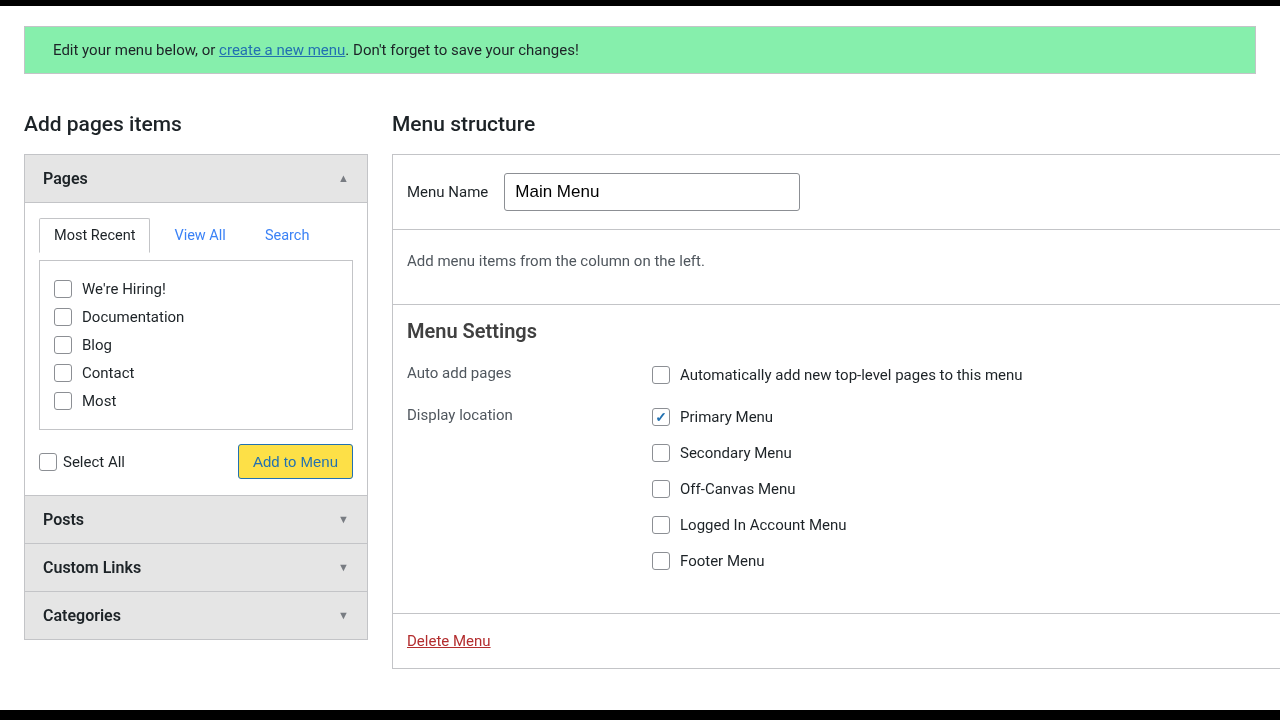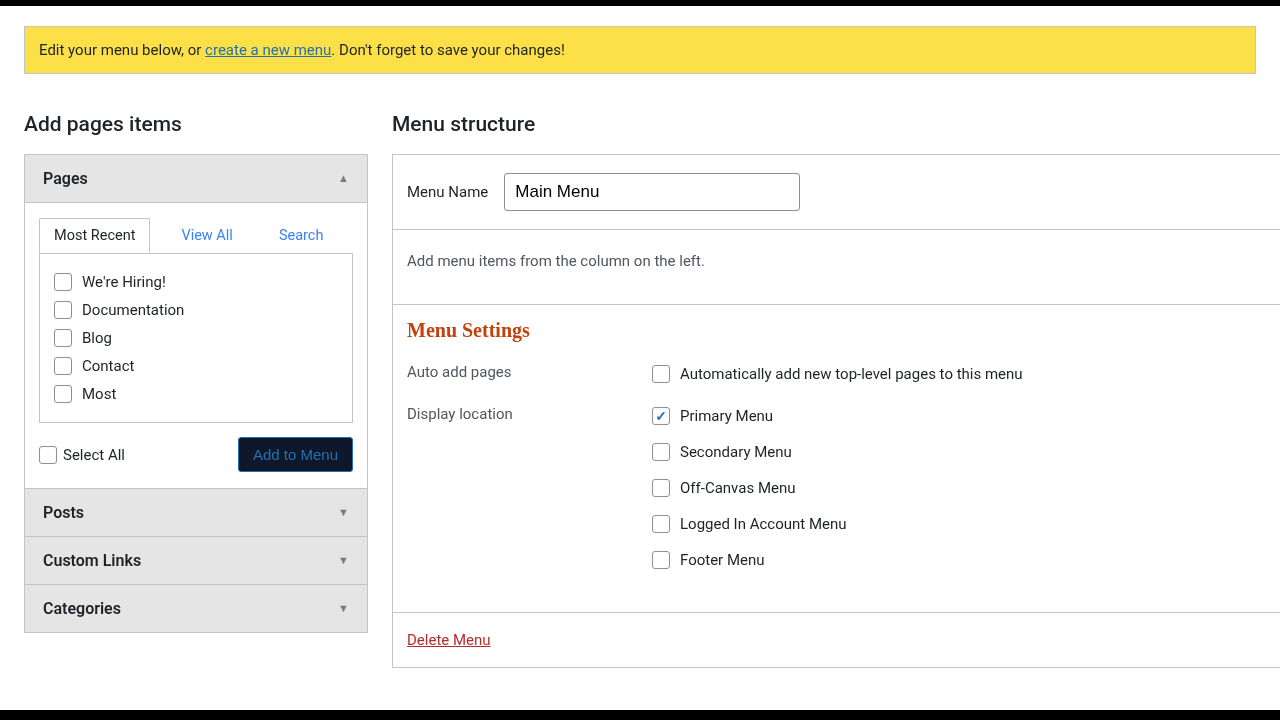--- a/index.html
+++ b/index.html
@@ -7,22 +7,22 @@
     font-family: -apple-system, BlinkMacSystemFont, "Segoe UI", Roboto, sans-serif;
     background: #fff;
     color: #1d2327;
     font-size: 15px;
   }
   .topbar { background: #000; height: 6px; width: 100%; }
   .botbar { background: #000; height: 10px; width: 100%; position: fixed; bottom:0; left:0; }
   .notice {
     margin: 20px 24px 0 24px;
     border: 1px solid #c3c4c7;
-    background: #fde047;
-    padding: 14px 14px;
+    background: #86efac;
+    padding: 14px 28px;
     font-size: 15px;
   }
   .notice a { color: #2271b1; text-decoration: underline; }
   .wrap {
     display: flex;
     gap: 24px;
     padding: 20px 0 40px 24px;
   }
   .col-left { width: 344px; flex: 0 0 344px; }
   .col-right { flex: 1; }
@@ -42,21 +42,21 @@
     align-items: center;
     cursor: pointer;
     background: #e5e5e5;
   }
   .accordion-header:first-child { border-top: none; }
   .tri { font-size: 11px; color: #787c82; }
   .accordion-body {
     border-top: 1px solid #c3c4c7;
     padding: 14px 14px;
   }
-  .tabs { display: flex; gap: 16px; margin-bottom: 1px; }
+  .tabs { display: flex; gap: 9px; margin-bottom: 8px; }
   .tab {
     padding: 8px 14px;
     font-size: 14.5px;
     color: #3b82f6;
     cursor: pointer;
     border: 1px solid transparent;
     border-bottom: none;
     position: relative;
     top: 1px;
     background: transparent;
@@ -96,21 +96,21 @@
     font-weight: 700;
     line-height: 1;
   }
   .acc-footer {
     display: flex;
     justify-content: space-between;
     align-items: center;
     padding: 14px 0 2px 0;
   }
   .btn {
-    background: #0f172a;
+    background: #fde047;
     border: 1px solid #2271b1;
     color: #2271b1;
     padding: 8px 14px;
     font-size: 15px;
     border-radius: 3px;
     cursor: pointer;
   }
   
   .menu-edit {
     border: 1px solid #c3c4c7;
@@ -133,22 +133,21 @@
   }
   .menu-body { padding: 22px 14px 34px 14px; border-bottom: 1px solid #c3c4c7; color:#50575e;}
   .menu-settings {
     padding: 14px 14px 24px 14px;
     border-bottom: 1px solid #c3c4c7;
   }
   .menu-settings h3 {
     font-size: 20px;
     font-weight: 600;
     margin-bottom: 18px;
-    color:#c2410c;
-    font-family:Liberation Serif, serif;
+    color:#404040;
   }
   .setting-row { display: flex; align-items: flex-start; margin-bottom: 14px; }
   .setting-label { width: 245px; flex: 0 0 245px; color: #50575e; font-size: 15px; padding-top:3px;}
   .setting-values { display: flex; flex-direction: column; gap: 8px; }
   .menu-footer { padding: 18px 14px; }
   .delete-link { color: #b32d2e; text-decoration: underline; font-size: 15px; cursor:pointer; }
 </style>
 </head>
 <body>
 

